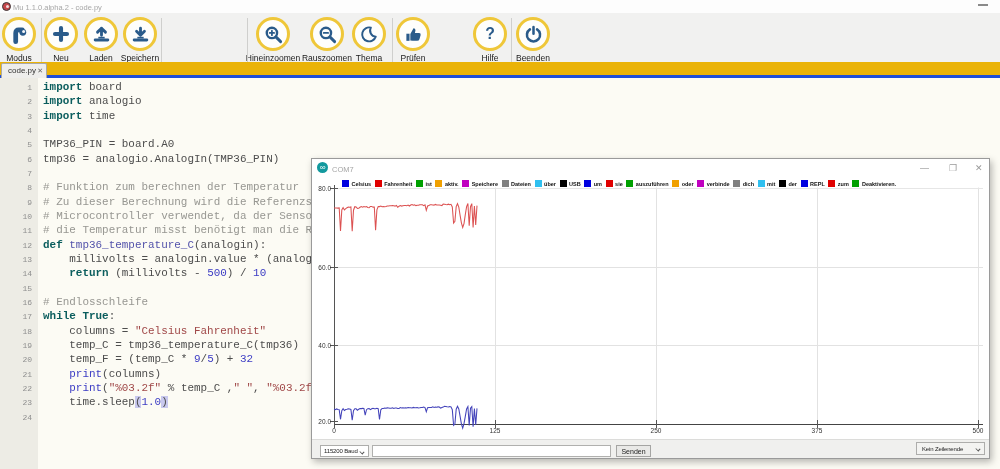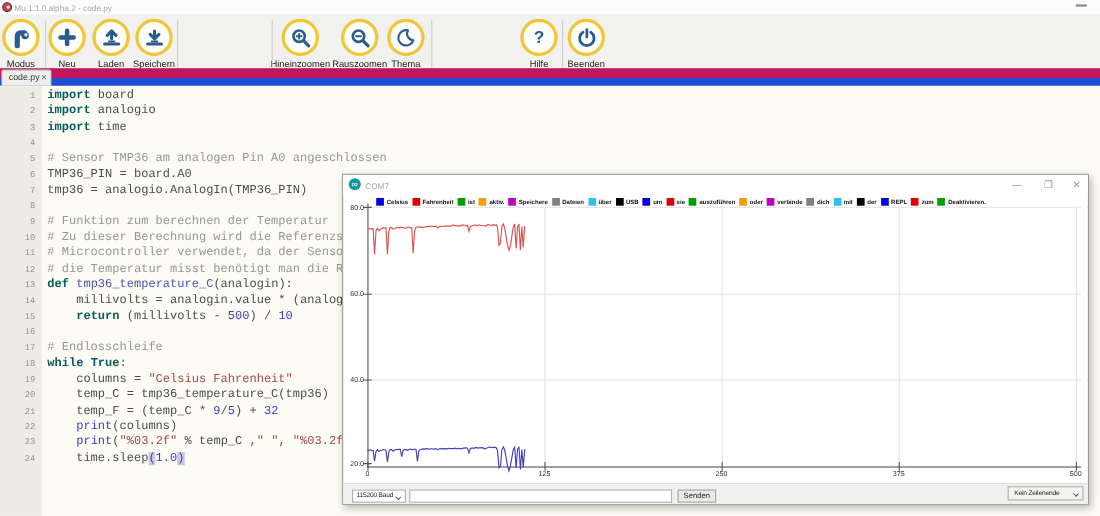--- a/index.html
+++ b/index.html
@@ -4,21 +4,21 @@
 html,body{width:1000px;height:469px;overflow:hidden;font-family:"Liberation Sans",sans-serif;background:#fcfbf4}
 .titlebar{position:absolute;left:0;top:0;width:1000px;height:13px;background:#fdfdfd}
 .titlebar .txt{position:absolute;left:13px;top:3px;font-size:7.5px;color:#a6a6a6}
 .muicon{position:absolute;left:2px;top:2px;width:9px;height:9px;border-radius:50%;border:1px solid #3a3a3a;background:#c5474b}.muicon:after{content:"";position:absolute;left:2.5px;top:1.5px;width:3px;height:3px;border-radius:50%;background:#f3dede}
 .minidash{position:absolute;left:978px;top:4px;width:10px;height:2px;background:#8a8a8a}
 .toolbar{position:absolute;left:0;top:13px;width:1000px;height:49px;background:#f1f1f0}
 .tbtn{position:absolute;top:4px;width:60px;text-align:center}
 .circ{width:34px;height:34px;border-radius:50%;border:3px solid #efc739;background:#fefefc;margin:0 auto;display:flex;align-items:center;justify-content:center}
 .tbtn .lbl{font-size:8.5px;color:#1a1a1a;margin-top:2px;white-space:nowrap}
 .sep{position:absolute;top:5px;width:1px;height:50px;background:#cfcfcd}
-.tabbar{position:absolute;left:0;top:62px;width:1000px;height:16px;background:#be185d;border-bottom:7px solid #1d4ed8}
+.tabbar{position:absolute;left:0;top:62px;width:1000px;height:16px;background:#eab308;border-bottom:3px solid #1d4ed8}
 .tab{position:absolute;left:1px;top:1px;width:46px;height:15px;background:#eeeeec;border:1px solid #a9a9a7;border-bottom:none;border-radius:2px 2px 0 0;font-size:8px;color:#333;padding:2px 0 0 6px}
 .tab .x{position:absolute;right:3px;top:2.5px;color:#666;font-size:7px}
 .editor{position:absolute;left:0;top:78px;width:1000px;height:391px;background:#fcfbf4}
 .gutter{position:absolute;left:0;top:0;width:38px;height:391px;background:#edece5}
 .nums{position:absolute;left:0;top:3px;width:32px;text-align:right;font-family:"Liberation Mono",monospace;font-size:8px;line-height:14.33px;color:#8f8f8f;white-space:pre}
 .code{position:absolute;left:43px;top:2px;font-family:"Liberation Mono",monospace;font-size:10.95px;line-height:14.33px;color:#4d4d4d;white-space:pre}
 .k{color:#0a5d5d;font-weight:bold}
 .c{color:#979792}
 .s{color:#a04848}
 .n{color:#3c3cc4}
@@ -104,20 +104,29 @@
       </div>
       <div class="lbl">Rauszoomen</div>
     </div>
   <div class="tbtn" style="left:339px">
       <div class="circ">
         <svg width="18" height="18" viewBox="0 0 24 24">
           <path d="M14.5 3.5 A9.3 9.3 0 1 0 21 15.5 A8 8 0 0 1 14.5 3.5 Z" fill="none" stroke="#2a5b8a" stroke-width="2.6" stroke-linejoin="round"></path>
         </svg>
       </div>
       <div class="lbl">Thema</div>
+    </div>
+  <div class="tbtn" style="left:383px">
+      <div class="circ">
+        <svg width="19" height="19" viewBox="0 0 24 24">
+          <path d="M3 11 H7 V20 H3 Z" fill="#2a5b8a"></path>
+          <path d="M8 19.5 V11.5 L12 4 Q14.5 4 14.5 6.5 L13.8 10 H19 Q21.5 10 21 12.5 L19.5 18 Q19 20 16.5 20 H11 Z" fill="#2a5b8a"></path>
+        </svg>
+      </div>
+      <div class="lbl">Prüfen</div>
     </div>
   <div class="tbtn" style="left:460px">
       <div class="circ">
         <svg width="18" height="18" viewBox="0 0 24 24">
           <text x="12" y="19" font-family="Liberation Sans" font-size="21" font-weight="bold" fill="#2a5b8a" text-anchor="middle">?</text>
         </svg>
       </div>
       <div class="lbl">Hilfe</div>
     </div>
   <div class="tbtn" style="left:503px">
@@ -162,21 +171,20 @@
 19
 20
 21
 22
 23
 24</div>
 <div class="code"><span class="k">import</span> board
 <span class="k">import</span> analogio
 <span class="k">import</span> time
 
-<span class="c"># Sensor TMP36 am analogen Pin A0 angeschlossen</span>
 TMP36_PIN = board.A0
 tmp36 = analogio.AnalogIn(TMP36_PIN)
 
 <span class="c"># Funktion zum berechnen der Temperatur</span>
 <span class="c"># Zu dieser Berechnung wird die Referenzspannung des</span>
 <span class="c"># Microcontroller verwendet, da der Sensor die Spannung</span>
 <span class="c"># die Temperatur misst benötigt man die Referenz</span>
 <span class="k">def</span> <span class="f">tmp36_temperature_C</span>(analogin):
     millivolts = analogin.value * (analogin.reference_voltage * <span class="n">1000</span> / <span class="n">65535</span>)
     <span class="k">return</span> (millivolts - <span class="n">500</span>) / <span class="n">10</span>

